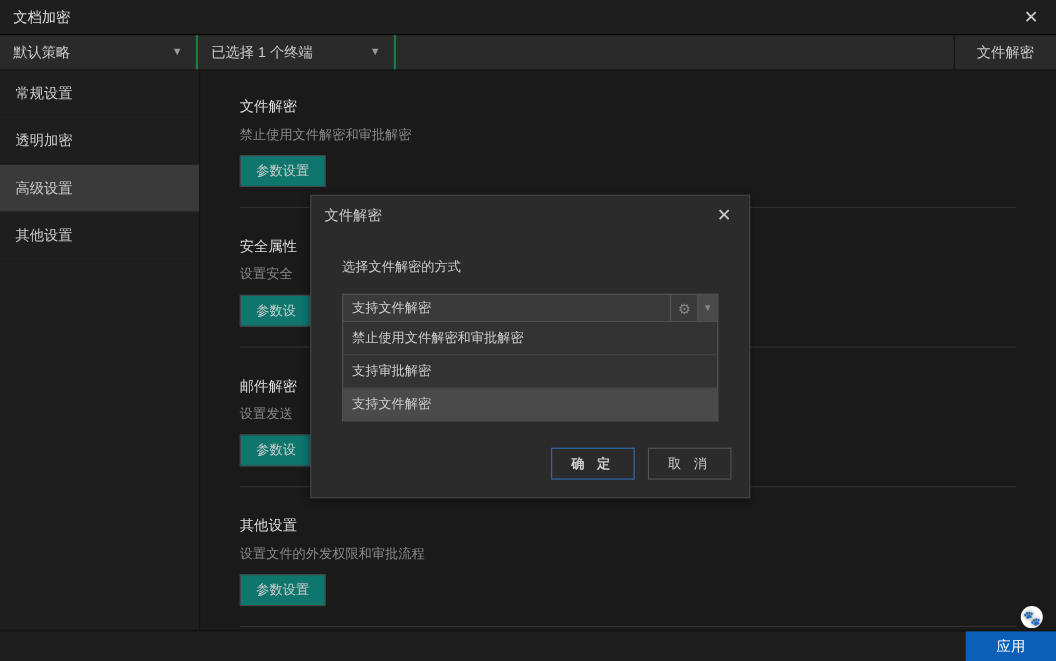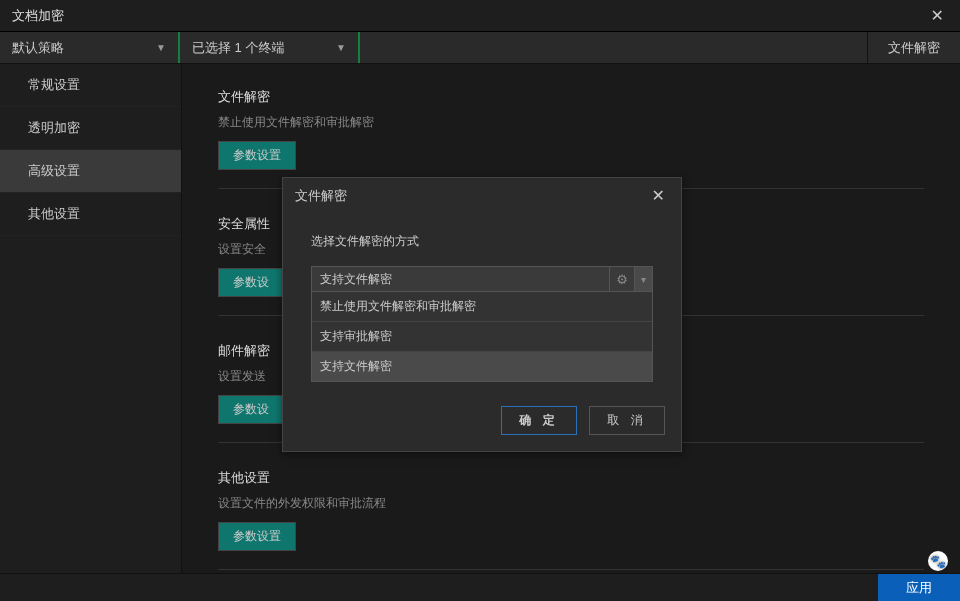--- a/index.html
+++ b/index.html
@@ -32,21 +32,21 @@
     .delete-btn {
       display: flex; align-items: center; padding: 0 20px;
       cursor: pointer; border-left: 1px solid #111;
     }
     .body { display: flex; height: calc(100% - 64px - 28px); }
     .sidebar {
       width: 182px; background: #1e1e1e;
       border-right: 1px solid #111;
     }
     .side-item {
-      padding: 12px 28px; color: #ccc; cursor: pointer;
+      padding: 12px 14px; color: #ccc; cursor: pointer;
       border-bottom: 1px solid #222;
     }
     .side-item.active { background: #3a3a3a; }
     .content {
       flex: 1; padding: 24px 36px; overflow: hidden;
       background: #1a1a1a;
     }
     .section { margin-bottom: 26px; }
     .sec-title { color: #ddd; margin-bottom: 8px; font-size: 13px; }
     .sec-desc { color: #888; font-size: 12px; margin-bottom: 10px; }

